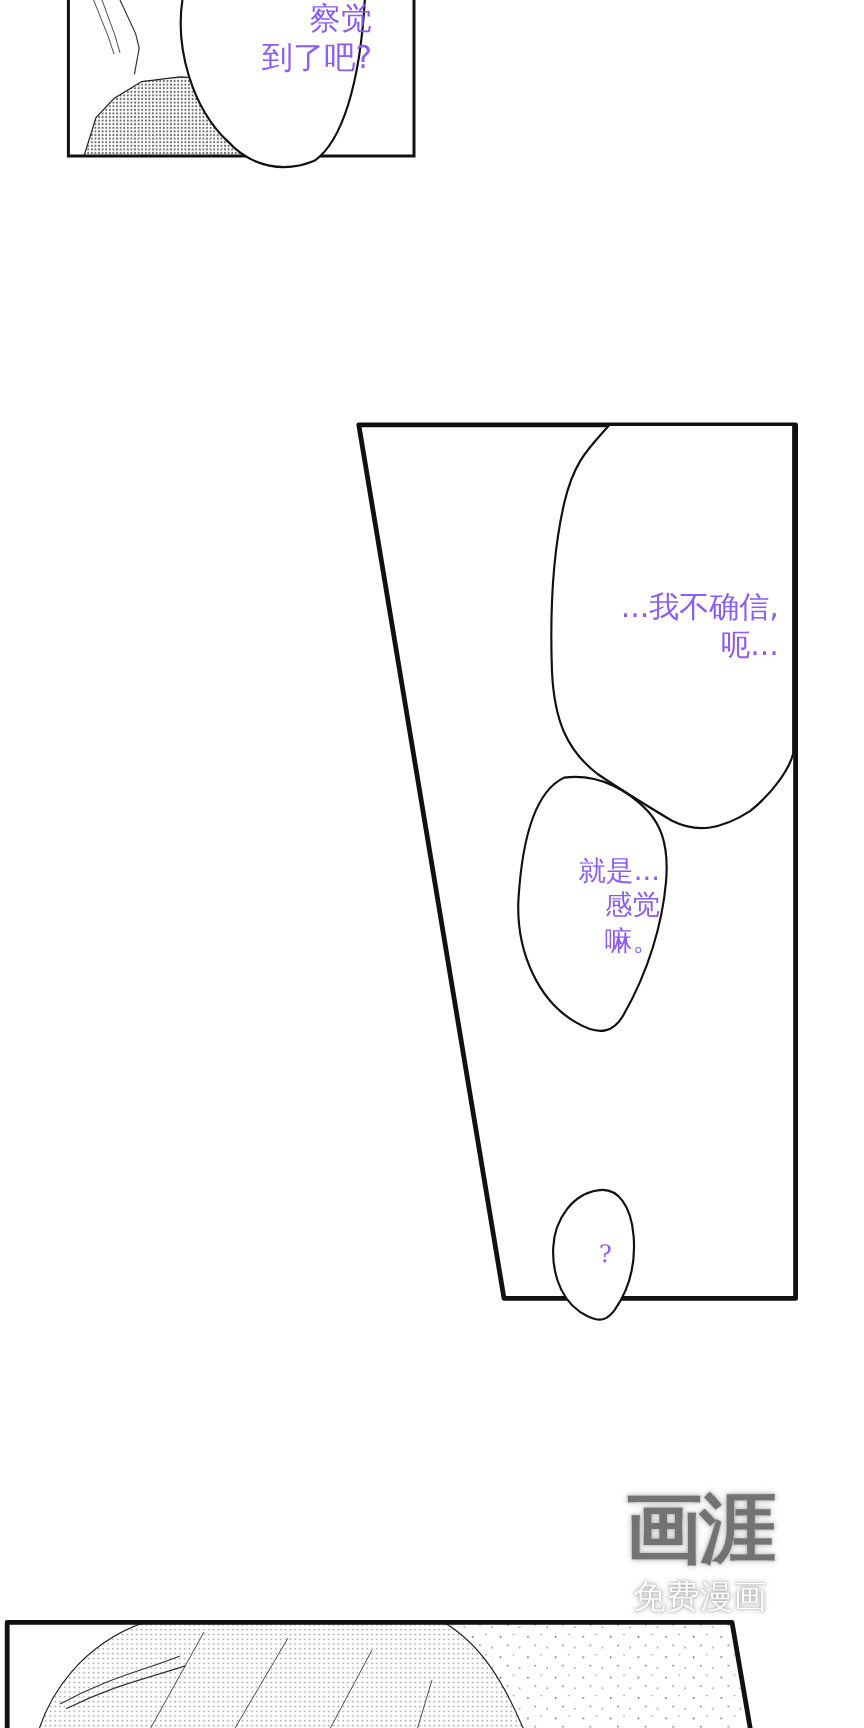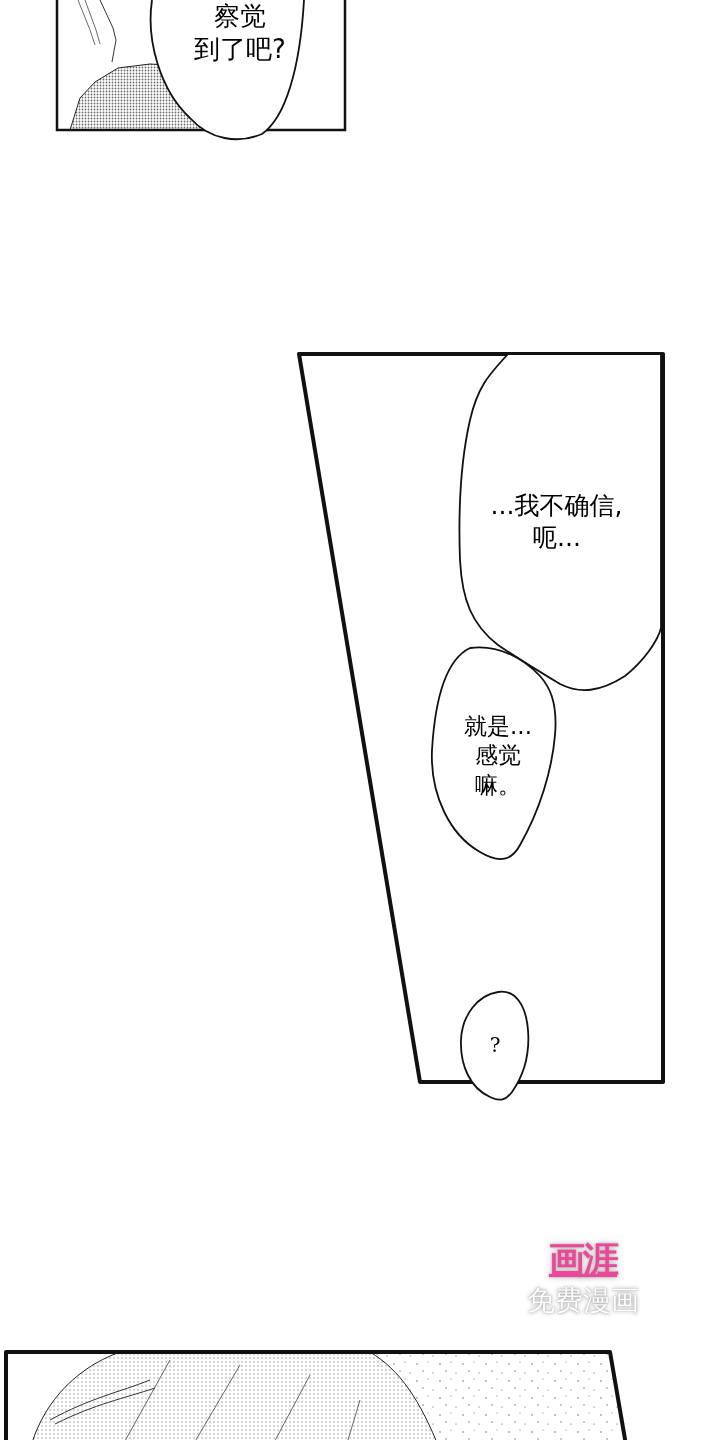--- a/index.html
+++ b/index.html
@@ -1,24 +1,24 @@
 <!DOCTYPE html>
 <html><head>
   <meta charset="utf-8">
   <style>
     html, body { margin: 0; padding: 0; background: #ffffff; }
     body { width: 720px; height: 1440px; position: relative; overflow: hidden; font-family: "DejaVu Sans", sans-serif; }
     .layer { position: absolute; left: 0; top: 0; width: 720px; height: 1440px; }
-    .txt { position: absolute; color: #000000; font-family: "DejaVu Sans", sans-serif; text-align: center; white-space: pre; line-height: 1.28; }
+    .txt { position: absolute; color: #8b5cf6; font-family: "DejaVu Sans", sans-serif; text-align: right; white-space: pre; line-height: 1.28; }
     .t1 { left: 170px; top: 0px; width: 140px; font-size: 26px; }
     .t2 { left: 464px; top: 490px; width: 185px; font-size: 25px; }
     .t3 { left: 446px; top: 712px; width: 104px; font-size: 23px; }
     .t4 { left: 480px; top: 1033px; width: 30px; font-size: 20px; font-family: "DejaVu Serif", serif; }
     .wm { position: absolute; left: 518px; top: 1240px; width: 130px; height: 100px; text-align: center; }
-    .wm-logo { font-size: 36px; font-weight: bold; color: #ec4899; letter-spacing: -2px; text-shadow: 0 0 6px #b8b8b8, 0 0 2px #9a9a9a; line-height: 1.1; text-decoration: underline; }
+    .wm-logo { font-size: 64px; font-weight: bold; color: #737373; letter-spacing: -2px; text-shadow: 0 0 6px #b8b8b8, 0 0 2px #9a9a9a; line-height: 1.1; }
     .wm-sub { font-size: 28px; color: #fff; text-shadow: 0 0 4px #999, 0 0 1px #888; margin-top: 2px; }
   </style>
 </head>
 <body>
 
 <svg class="layer" viewBox="0 0 720 1440" xmlns="http://www.w3.org/2000/svg">
   <defs>
     <pattern id="tone" width="3" height="3" patternUnits="userSpaceOnUse">
       <rect width="3" height="3" fill="#ffffff"></rect>
       <circle cx="1.5" cy="1.5" r="0.9" fill="#6a6a6a"></circle>

